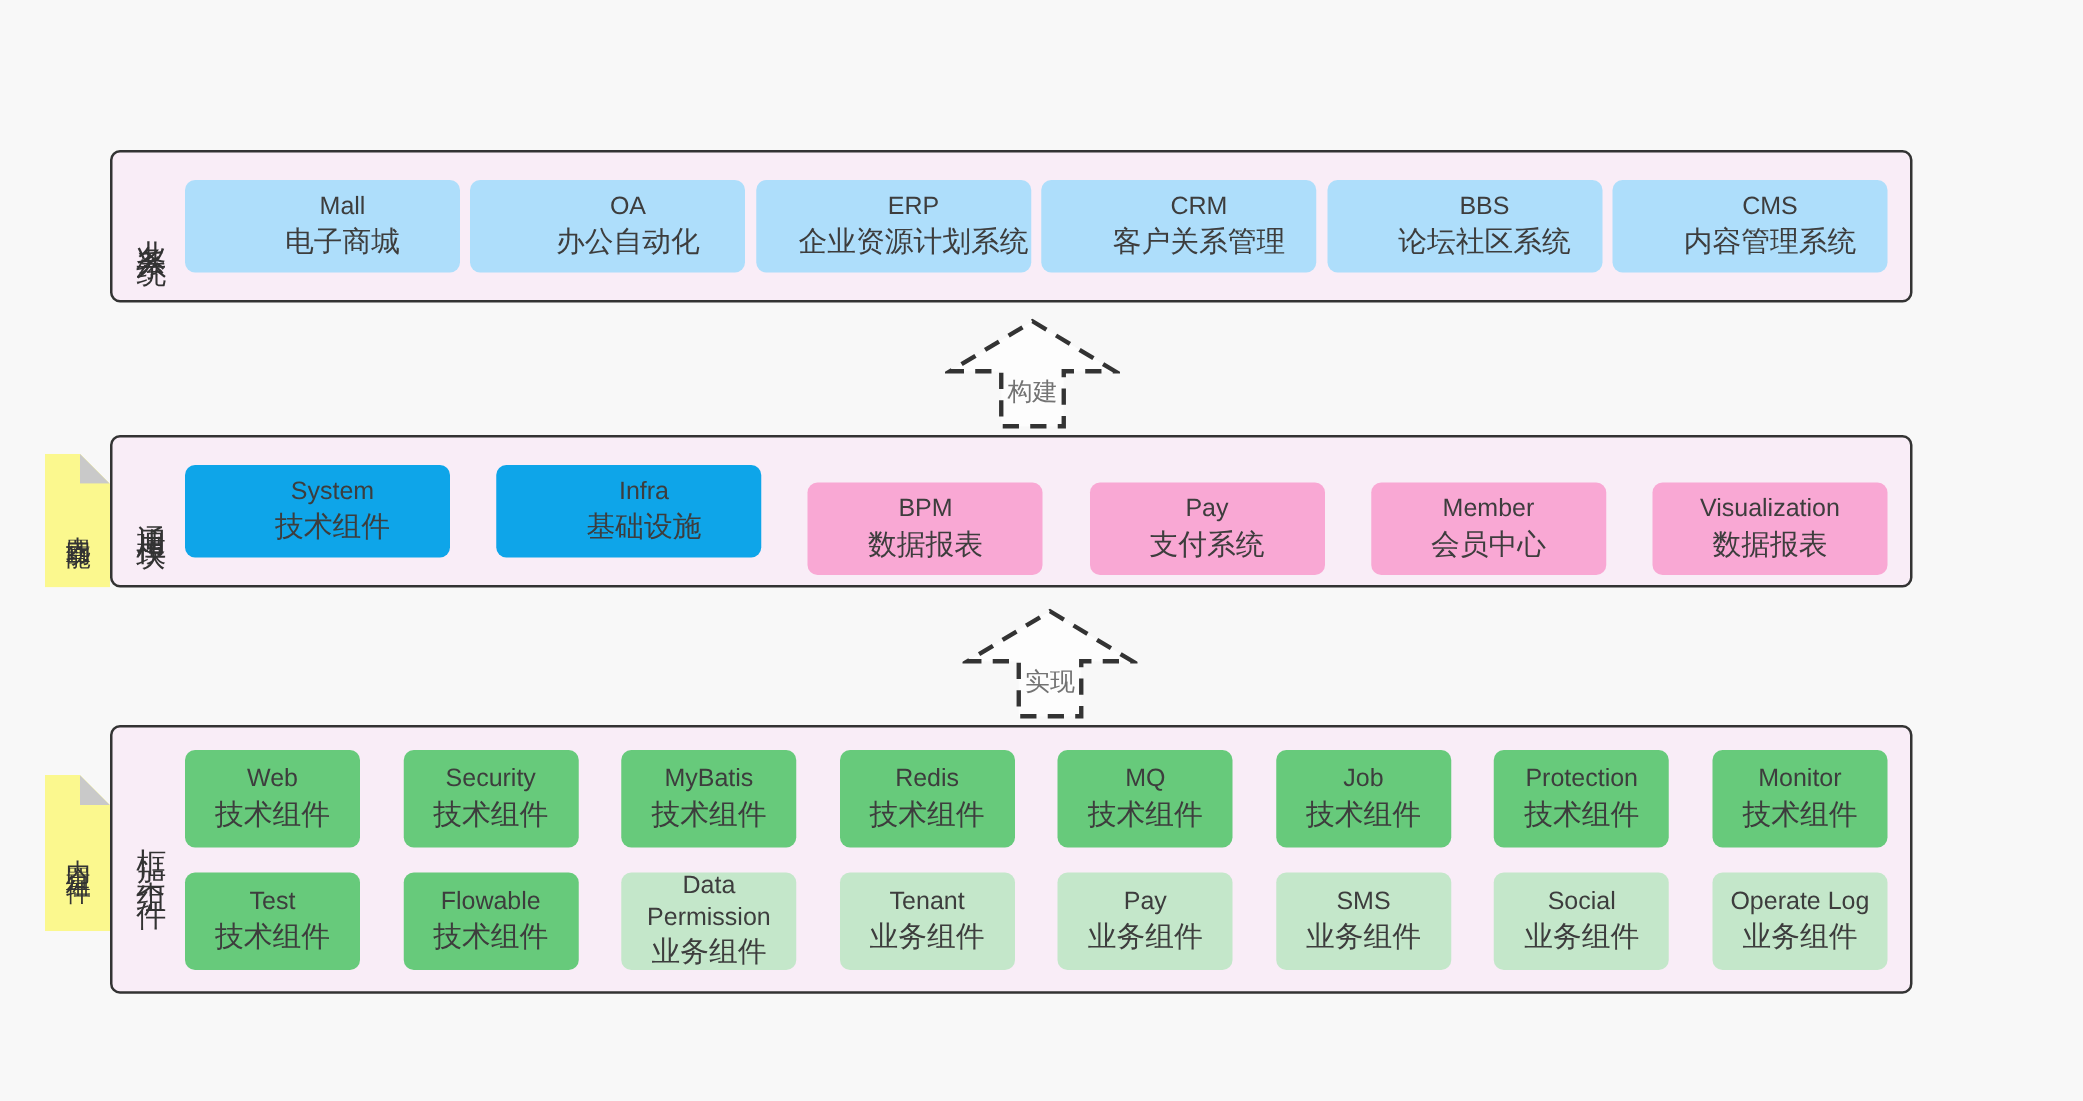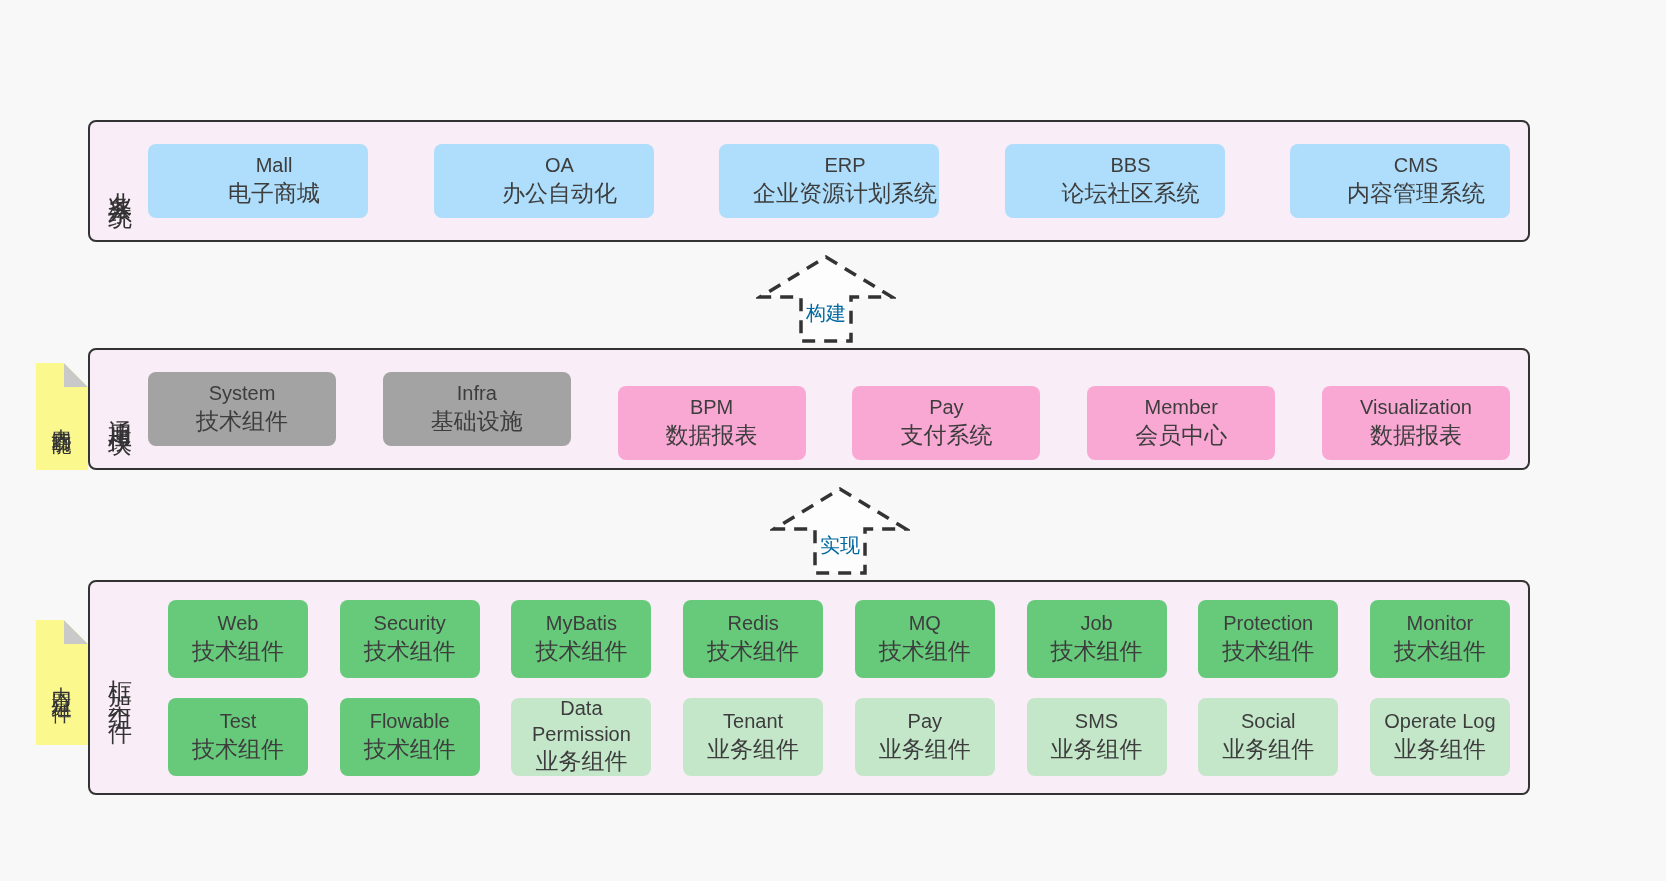--- a/index.html
+++ b/index.html
@@ -25,32 +25,32 @@
     writing-mode:vertical-rl;text-orientation:upright;
     font-size:24px;letter-spacing:4px;line-height:1;color:#333;
   }
   #panel-framework .panel-label{letter-spacing:14px;}
   .boxes{
     flex:1;display:flex;justify-content:space-between;align-items:center;margin-left:8px;
   }
   .rows{
     flex:1;display:flex;flex-direction:column;gap:20px;justify-content:center;margin-left:8px;
   }
-  .box-row{display:flex;justify-content:space-between;align-items:center;margin-left:20px;}
+  .box-row{display:flex;justify-content:space-between;align-items:center;}
   
   .box{
     border-radius:8px;display:flex;flex-direction:column;justify-content:center;
     text-align:center;line-height:1.28;
   }
   #panel-business .box,#panel-common .box{width:188px;height:74px;}
   #panel-framework .box{width:140px;height:78px;}
   .box-name{font-size:20px;}
   .box-desc{font-size:23px;}
   .blue{background:#aedefb;padding-left:32px;}
-  .red{background:#a3a3a3;}
+  .red{background:#0ea5e9;padding-left:24px;}
   .pink{background:#f9a8d4;margin-top:27px;}
   .green-dark{background:#67ca7b;}
   .green-light{background:#c4e7ca;}
   
   .sticky{
     position:absolute;left:36px;width:52px;background:#fbf88e;
     display:flex;justify-content:center;align-items:center;
     writing-mode:vertical-rl;text-orientation:upright;
     font-size:20px;line-height:1;color:#333;z-index:1;
     clip-path:polygon(0 0,calc(100% - 24px) 0,100% 24px,100% 100%,0 100%);
@@ -61,21 +61,21 @@
   }
   #sticky-common{top:363px;height:107px;letter-spacing:2px;}
   #sticky-framework{top:620px;height:125px;letter-spacing:6px;}
   
   .arrow{position:absolute;width:140px;height:90px;z-index:0;}
   #arrow-build{left:756px;top:254px;}
   #arrow-implement{left:770px;top:486px;}
   .arrow svg{display:block;}
   .arrow-label{
     position:absolute;left:50%;top:46px;transform:translateX(-50%);
-    font-size:20px;color:#0369a1;background:#fdfdfd;padding:0 2px;white-space:nowrap;
+    font-size:20px;color:#737373;background:#fdfdfd;padding:0 2px;white-space:nowrap;
   }
 </style>
 </head>
 <body>
 
 <div class="canvas">
 
   <div class="sticky" id="sticky-common">内置功能</div>
   <div class="sticky" id="sticky-framework">内置组件</div>
 
@@ -86,20 +86,24 @@
           <div class="box-name">Mall</div>
           <div class="box-desc">电子商城</div>
         </div>
         <div class="box blue">
           <div class="box-name">OA</div>
           <div class="box-desc">办公自动化</div>
         </div>
         <div class="box blue">
           <div class="box-name">ERP</div>
           <div class="box-desc">企业资源计划系统</div>
+        </div>
+        <div class="box blue">
+          <div class="box-name">CRM</div>
+          <div class="box-desc">客户关系管理</div>
         </div>
         <div class="box blue">
           <div class="box-name">BBS</div>
           <div class="box-desc">论坛社区系统</div>
         </div>
         <div class="box blue">
           <div class="box-name">CMS</div>
           <div class="box-desc">内容管理系统</div>
         </div>
       </div>

